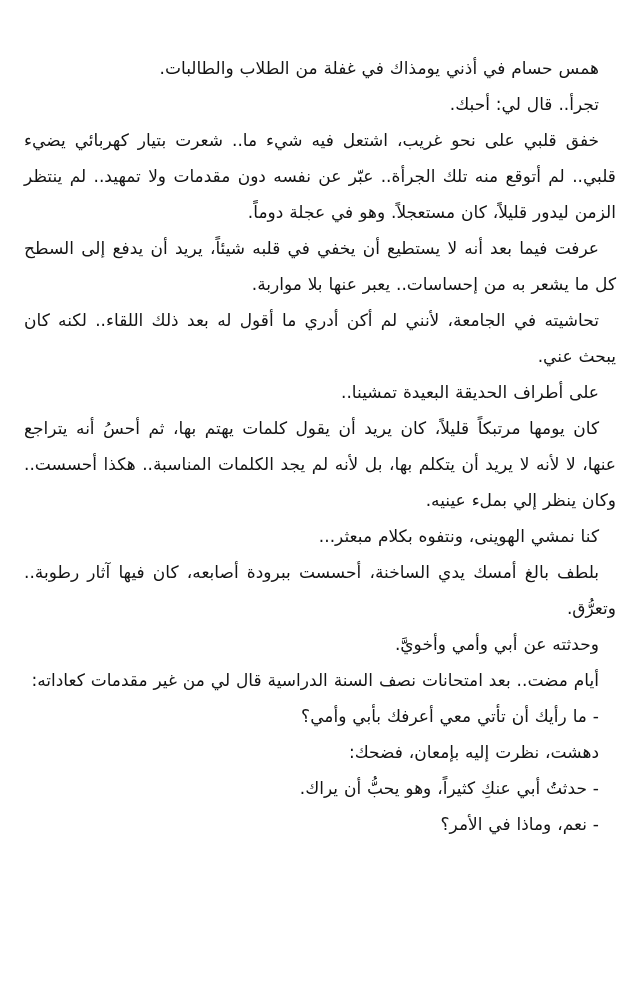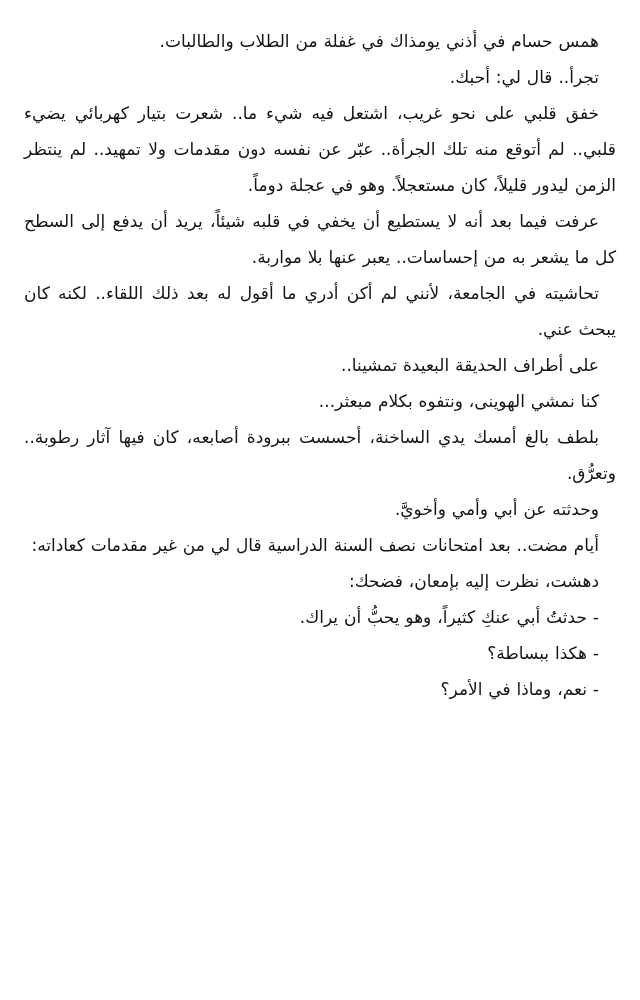--- a/index.html
+++ b/index.html
@@ -9,21 +9,21 @@
   }
   body {
     width: 640px;
     height: 1000px;
     overflow: hidden;
   }
   .page {
     box-sizing: border-box;
     width: 640px;
     height: 813px;
-    padding: 23px 24px 10px 24px;
+    padding: 50px 24px 10px 24px;
     direction: rtl;
     font-family: "DejaVu Sans", sans-serif;
     color: #141414;
   }
   .page p {
     margin: 0;
     font-size: 17px;
     line-height: 36px;
     text-align: justify;
     text-indent: 17px;
@@ -33,22 +33,23 @@
 </head>
 <body>
 
 <div class="page">
   <p>همس حسام في أذني يومذاك في غفلة من الطلاب والطالبات.</p>
   <p>تجرأ.. قال لي: أحبك.</p>
   <p>خفق قلبي على نحو غريب، اشتعل فيه شيء ما.. شعرت بتيار كهربائي يضيء قلبي.. لم أتوقع منه تلك الجرأة.. عبّر عن نفسه دون مقدمات ولا تمهيد.. لم ينتظر الزمن ليدور قليلاً، كان مستعجلاً. وهو في عجلة دوماً.</p>
   <p>عرفت فيما بعد أنه لا يستطيع أن يخفي في قلبه شيئاً، يريد أن يدفع إلى السطح كل ما يشعر به من إحساسات.. يعبر عنها بلا مواربة.</p>
   <p>تحاشيته في الجامعة، لأنني لم أكن أدري ما أقول له بعد ذلك اللقاء.. لكنه كان يبحث عني.</p>
   <p>على أطراف الحديقة البعيدة تمشينا..</p>
+  <p>كان يومها مرتبكاً قليلاً، كان يريد أن يقول كلمات يهتم بها، ثم أحسُ أنه يتراجع عنها، لا لأنه لا يريد أن يتكلم بها، بل لأنه لم يجد الكلمات المناسبة.. هكذا أحسست.. وكان ينظر إلي بملء عينيه.</p>
   <p>كنا نمشي الهوينى، ونتفوه بكلام مبعثر...</p>
   <p>بلطف بالغ أمسك يدي الساخنة، أحسست ببرودة أصابعه، كان فيها آثار رطوبة.. وتعرُّق.</p>
   <p>وحدثته عن أبي وأمي وأخويَّ.</p>
   <p>أيام مضت.. بعد امتحانات نصف السنة الدراسية قال لي من غير مقدمات كعاداته:</p>
+  <p>- ما رأيك أن تأتي معي أعرفك بأبي وأمي؟</p>
   <p>دهشت، نظرت إليه بإمعان، فضحك:</p>
   <p>- حدثتُ أبي عنكِ كثيراً، وهو يحبُّ أن يراك.</p>
-  <p>- هكذا ببساطة؟</p>
   <p>- نعم، وماذا في الأمر؟</p>
 
 </div>
 
 </body></html>

